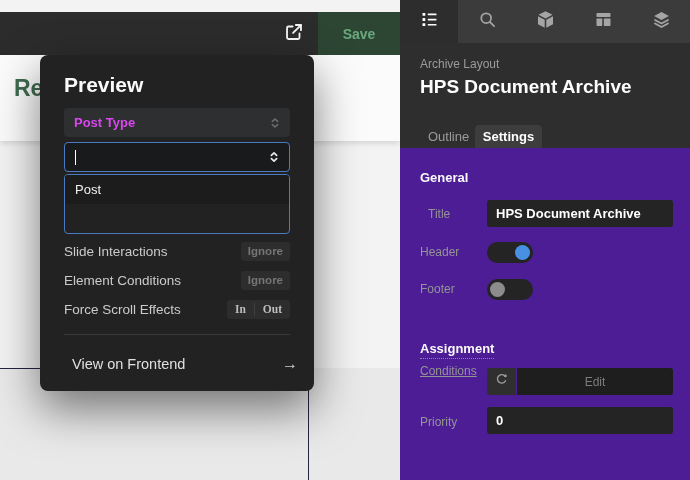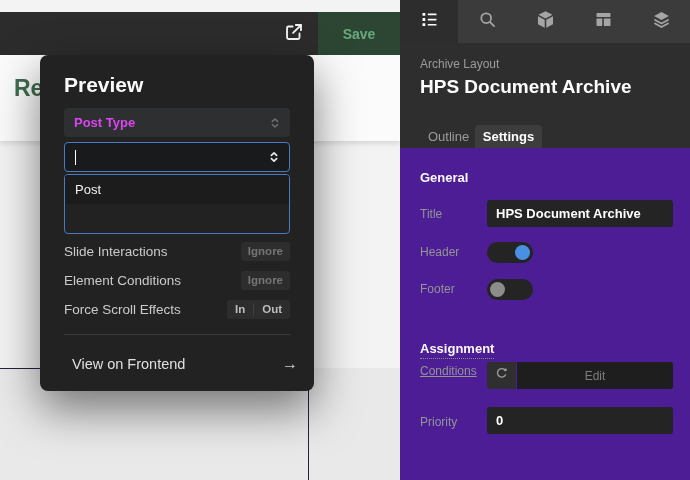--- a/index.html
+++ b/index.html
@@ -38,21 +38,21 @@
   .search-box .updown { color:#e8e8e8; }
   .opt-list { position:absolute; left:24px; top:119px; width:226px; height:60px;
     border:1px solid #4a7ac2; border-radius:4px; overflow:hidden; }
   .opt { height:29px; display:flex; align-items:center; padding-left:10px; font-size:13px; color:#f0f0f0; cursor:pointer; }
   .opt-post { background:#1c1c1d; }
   .opt-group { background:#28292a; }
   .m-row { position:absolute; left:24px; width:226px; height:20px; display:flex; align-items:center; justify-content:space-between; }
   .m-row .rlabel { font-size:13.5px; color:#cbcbcb; }
   .ignore-btn { min-width:44px; height:19px; background:#2d2d2d; border-radius:3px; color:#757575;
     font-size:11.5px; font-weight:bold; display:flex; align-items:center; justify-content:center; padding:0 7px; cursor:pointer; }
-  .seg { display:flex; height:19px; background:#2d2d2d; border-radius:3px; overflow:hidden; }
+  .seg { display:flex; height:19px; background:#2d2d2d; border-radius:3px; overflow:hidden;font-family:Liberation Serif, serif; }
   .seg-btn { padding:0 8px; font-size:11.5px; font-weight:bold; color:#bdbdbd; display:flex; align-items:center; cursor:pointer; }
   .seg-div { width:1px; background:#3f3f3f; margin:3px 0; }
   .m-divider { position:absolute; left:24px; top:279px; width:226px; height:1px; background:#3a3a3a; }
   .m-footer { position:absolute; left:32px; top:298px; width:226px; height:22px; display:flex;
     align-items:center; justify-content:space-between; cursor:pointer; }
   .m-footer .flabel { font-size:14.5px; color:#e0e0e0; }
   .m-footer .arrow { font-size:16px; color:#cfcfcf; }
 
   
   .panel { position:absolute; left:400px; top:0; width:290px; height:480px; background:#2e2e2e; }
@@ -219,39 +219,39 @@
     <div class="panel-title">HPS Document Archive</div>
 
     <div class="tabrow">
       <div class="tab-outline">Outline</div>
       <div class="tab-settings">Settings</div>
     </div>
 
     <div class="panel-content">
       <div class="section-head" style="top:22px;">General</div>
 
-      <div class="f-label" style="top:59px;">Title</div>
+      <div class="f-label" style="top:59px;margin-left:8px;">Title</div>
       <input class="f-input" style="top: 52px;" value="HPS Document Archive">
 
       <div class="f-label" style="top:97px;">Header</div>
       <div class="toggle on" style="top:94px;">
         <span class="knob"></span>
       </div>
 
       <div class="f-label" style="top:134px;text-align:center;">Footer</div>
       <div class="toggle off" style="top:131px;">
         <span class="knob"></span>
       </div>
 
       <div class="section-head" style="top:193px;">
         <span class="dotted">Assignment</span>
       </div>
 
       <div class="f-label" style="top:216px;text-decoration:underline;">Conditions</div>
-      <div class="cond-ctl" style="top:214px;">
+      <div class="cond-ctl" style="top:220px;">
         <span class="cond-refresh">
           <span>
             <svg viewBox="0 0 20 20" fill="none" stroke="currentColor" stroke-width="1.8" stroke-linecap="round">
               <path d="M15.3 11.6a5.6 5.6 0 1 1-1.1-6.4"></path>
               <circle cx="15.2" cy="5.2" r="1.9" fill="currentColor" stroke="none"></circle>
             </svg>
           </span>
         </span>
         <span class="edit-btn">Edit</span>
       </div>

